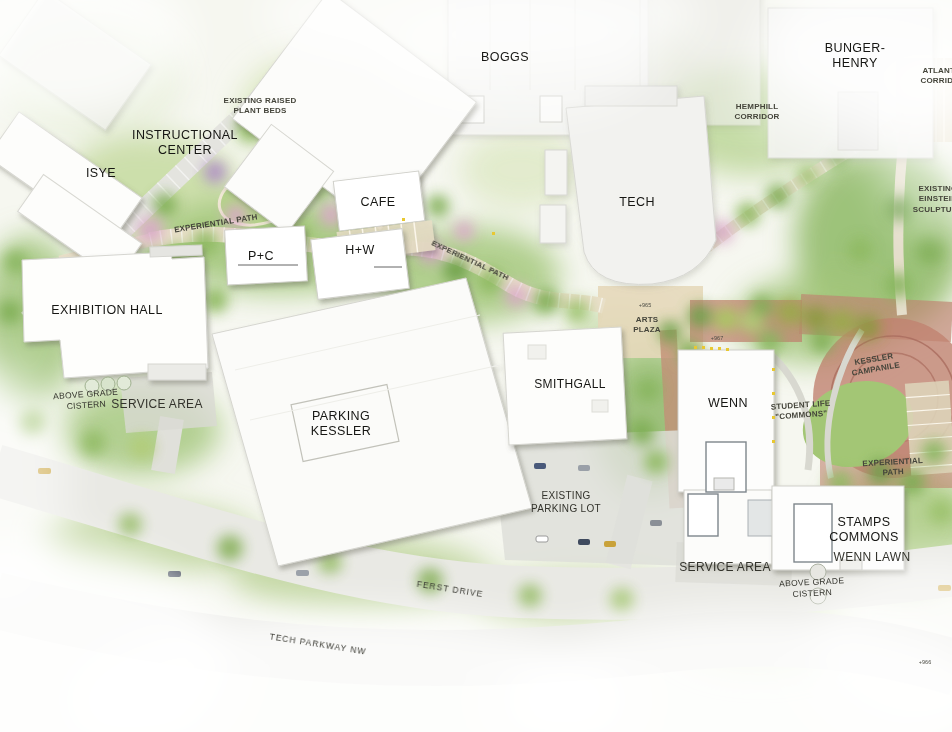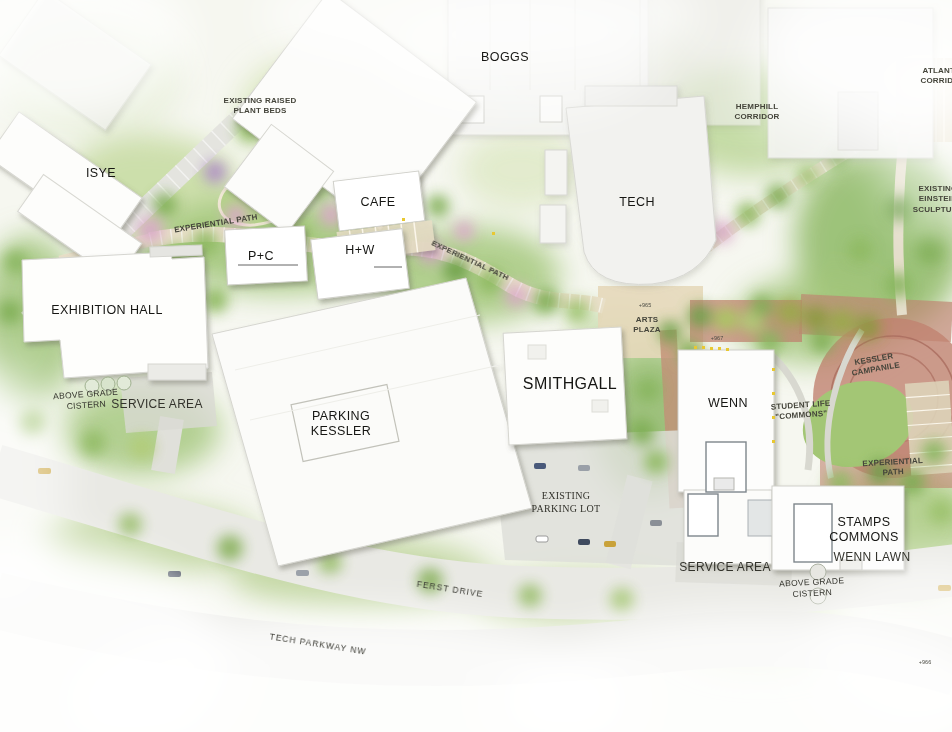--- a/index.html
+++ b/index.html
@@ -4,21 +4,21 @@
 <style>
   html,body{margin:0;padding:0;background:#ffffff;}
   #stage{position:relative;width:952px;height:732px;overflow:hidden;background:#f7f8f2;
          font-family:"Liberation Sans",sans-serif;}
   #scene{position:absolute;left:0;top:0;}
   .lbl,.lbl-sm,.lbl-area,.lbl-road,.lbl-elev{position:absolute;white-space:pre-line;text-align:center;
          pointer-events:none;}
   .lbl{font-size:12.5px;letter-spacing:.4px;color:#161613;line-height:1.2;}
   .lbl-sm{font-size:8px;font-weight:700;letter-spacing:.2px;color:#45453b;line-height:1.3;}
   .lbl-area{font-size:12px;letter-spacing:.3px;color:#33332c;line-height:1.3;}
-  .lbl-big-area{font-size:10px;font-family:Liberation Serif, serif;}
+  .lbl-big-area{font-size:10px;}
   .lbl-road{font-size:8.5px;letter-spacing:1px;color:#3a3a33;}
   .lbl-elev{font-size:5.5px;color:#4c4c44;letter-spacing:0;}
 </style>
 </head>
 <body>
 
 <div id="stage">
 
 <svg id="scene" width="952" height="732" viewBox="0 0 952 732">
   <defs>
@@ -293,29 +293,32 @@
     <ellipse cx="945" cy="145" rx="70" ry="90" opacity=".45"></ellipse>
     <ellipse cx="30" cy="660" rx="200" ry="120" opacity=".85"></ellipse>
     <ellipse cx="350" cy="700" rx="280" ry="90" opacity=".8"></ellipse>
     <ellipse cx="750" cy="700" rx="250" ry="90" opacity=".8"></ellipse>
     <ellipse cx="930" cy="645" rx="120" ry="90" opacity=".6"></ellipse>
     <ellipse cx="0" cy="480" rx="70" ry="120" opacity=".5"></ellipse>
   </g>
 </svg>
 
 <div class="lbl" style="left:101px;top:173px;transform:translate(-50%,-50%)">ISYE</div>
+<div class="lbl" style="left:185px;top:143px;transform:translate(-50%,-50%)">INSTRUCTIONAL
+CENTER</div>
 <div class="lbl" style="left:505px;top:57px;transform:translate(-50%,-50%)">BOGGS</div>
+<div class="lbl" style="left:855px;top:56px;transform:translate(-50%,-50%)">BUNGER-HENRY</div>
 <div class="lbl" style="left:378px;top:202px;transform:translate(-50%,-50%)">CAFE</div>
 <div class="lbl" style="left:261px;top:256px;transform:translate(-50%,-50%)">P+C</div>
 <div class="lbl" style="left:360px;top:250px;transform:translate(-50%,-50%)">H+W</div>
 <div class="lbl" style="left:637px;top:202px;transform:translate(-50%,-50%)">TECH</div>
 <div class="lbl" style="left:107px;top:310px;transform:translate(-50%,-50%)">EXHIBITION HALL</div>
 <div class="lbl" style="left:341px;top:424px;transform:translate(-50%,-50%)">PARKING
 KESSLER</div>
-<div class="lbl" style="left:570px;top:384px;transform:translate(-50%,-50%);font-size:16px">SMITHGALL</div>
+<div class="lbl" style="left:570px;top:384px;transform:translate(-50%,-50%);font-size:12px">SMITHGALL</div>
 <div class="lbl" style="left:728px;top:403px;transform:translate(-50%,-50%)">WENN</div>
 <div class="lbl" style="left:864px;top:530px;transform:translate(-50%,-50%)">STAMPS
 COMMONS</div>
 
 <div class="lbl-sm" style="left:260px;top:106px;transform:translate(-50%,-50%)">EXISTING RAISED
 PLANT BEDS</div>
 <div class="lbl-sm" style="left:757px;top:112px;transform:translate(-50%,-50%)">HEMPHILL
 CORRIDOR</div>
 <div class="lbl-sm" style="left:943px;top:76px;transform:translate(-50%,-50%)">ATLANTIC
 CORRIDOR</div>

